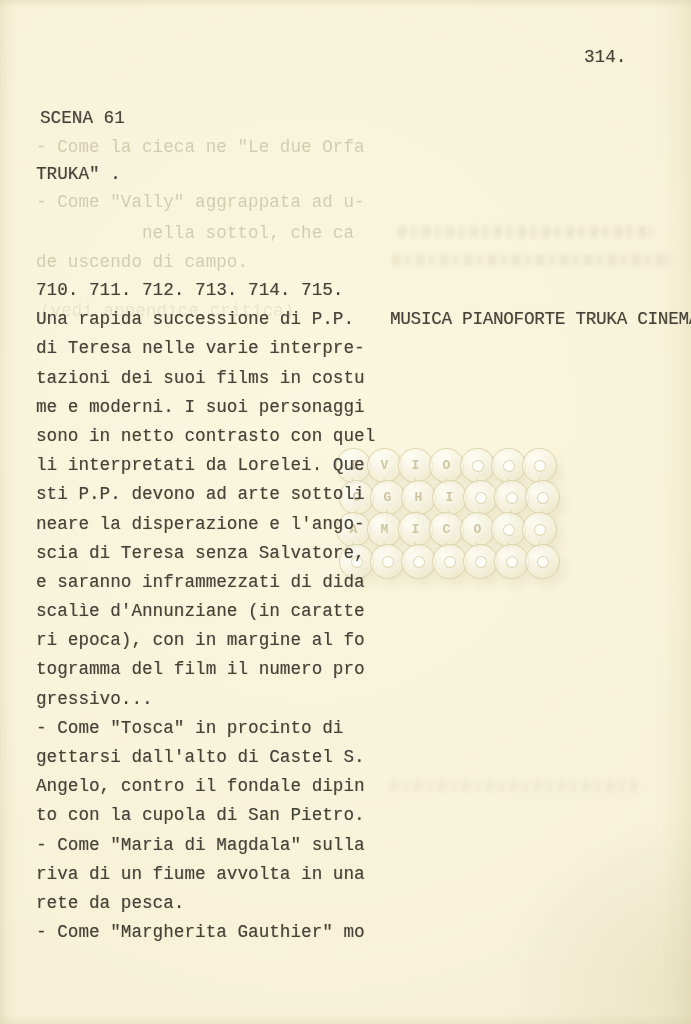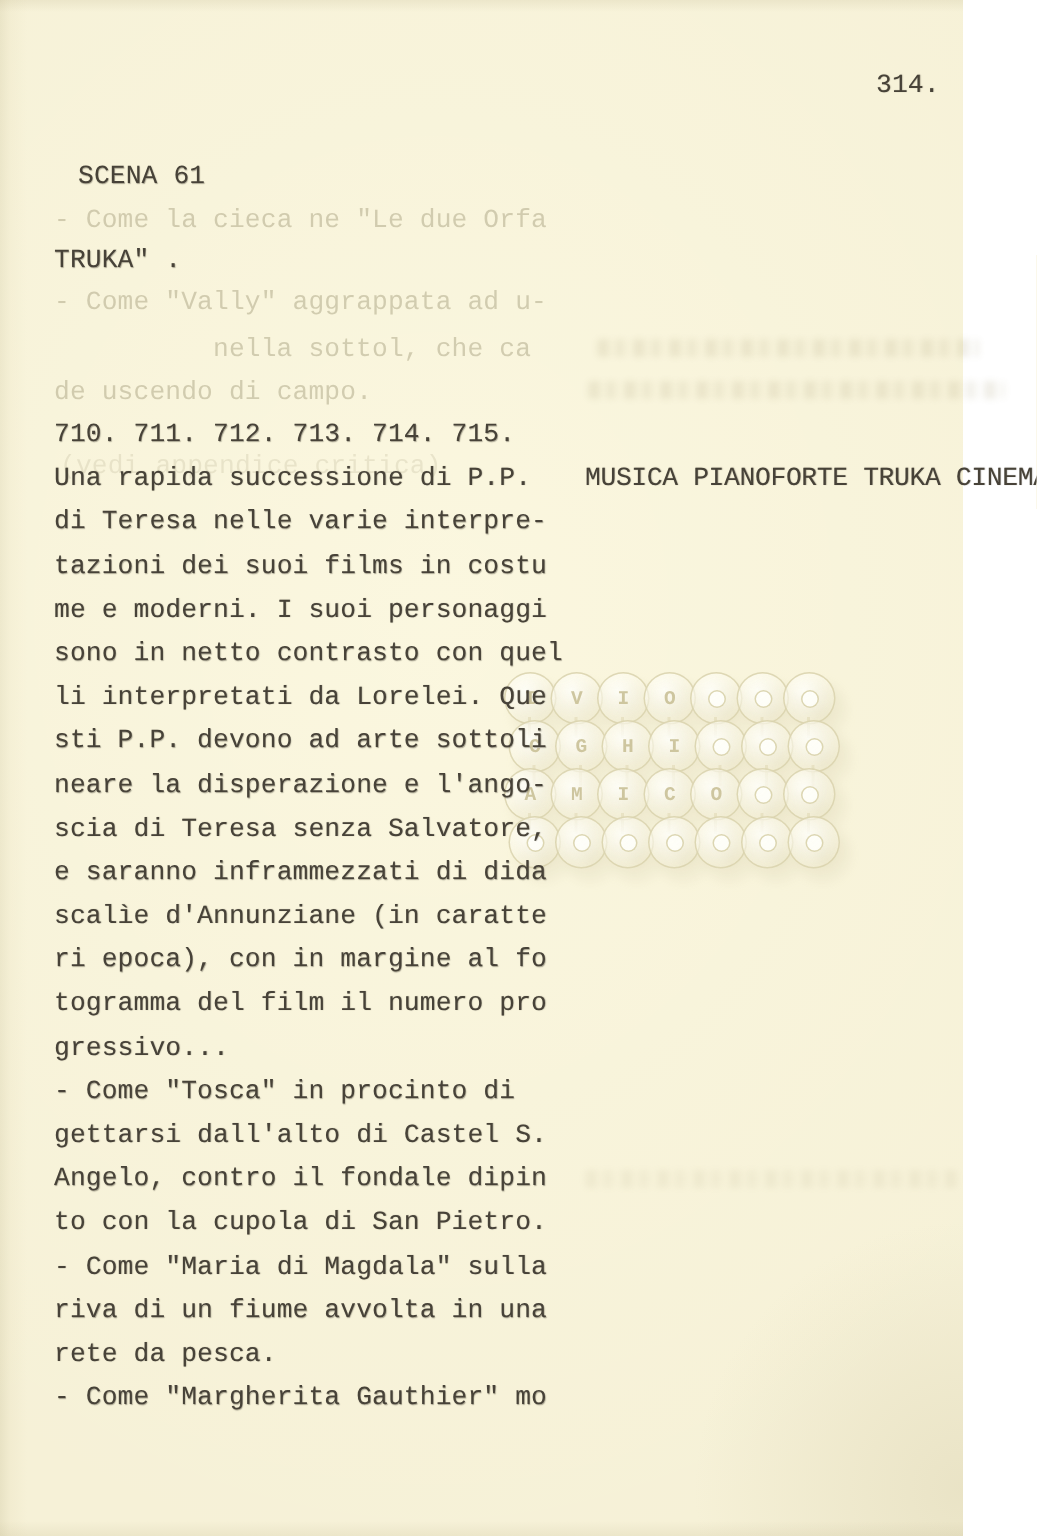--- a/index.html
+++ b/index.html
@@ -1,18 +1,18 @@
 <!DOCTYPE html>
 <html><head>
 <meta charset="utf-8">
 <style>
   html,body{margin:0;padding:0;}
   body{width:691px;height:1024px;overflow:hidden;position:relative;
        font-family:"Liberation Mono","DejaVu Sans Mono",monospace;}
-  .page{position:absolute;inset:0;width:642px;height:1024px;
+  .page{position:absolute;inset:0;width:691px;height:1024px;
     background:
       radial-gradient(ellipse 120% 90% at 45% 40%, rgba(255,252,230,0.55), rgba(255,252,230,0) 70%),
       linear-gradient(90deg, #e8e2c4 0px, #f2ecd0 7px, #f6f1d7 18px, #f6f1d7 660px, #f1ebce 680px, #ece5c6 691px),
       #f6f1d7;}
   .page::before{content:"";position:absolute;inset:0;pointer-events:none;
     background:
       linear-gradient(180deg, rgba(190,180,140,0.20) 0px, rgba(190,180,140,0) 8px),
       linear-gradient(0deg, rgba(190,180,140,0.18) 0px, rgba(190,180,140,0) 10px),
       radial-gradient(ellipse 40% 25% at 100% 97%, rgba(196,186,146,0.25), rgba(196,186,146,0) 70%);}
   .type{position:absolute;font-size:17.5px;letter-spacing:0.1px;color:#474238;
@@ -157,20 +157,20 @@
         <div class="wm-dot"></div>
       </div>
       <div class="wm-circle" style="left: 158px; top: 96px;">
         <div class="wm-dot"></div>
       </div>
       <div class="wm-circle" style="left: 189px; top: 96px;">
         <div class="wm-dot"></div>
       </div>
     </div>
 
-  <div class="type" style="left:52px;top:104px;">SCENA 61</div>
+  <div class="type" style="left:40px;top:104px;">SCENA 61</div>
   <div class="type" style="left:36px;top:160px;">TRUKA" .</div>
 
   <div class="type" style="left:36px;top:276px;" id="left-col"><div class="tline"><span>710. 711. 712. 713. 714. 715.</span></div><div class="tline"><span>Una rapida successione di P.P.</span></div><div class="tline"><span>di Teresa nelle varie interpre-</span></div><div class="tline"><span>tazioni dei suoi films in cost</span><span class="uend">u</span></div><div class="tline"><span>me e moderni. I suoi personaggi</span></div><div class="tline"><span>sono in netto contrasto con que</span><span class="uend">l</span></div><div class="tline"><span>li interpretati da Lorelei. Qu</span><span class="uend">e</span></div><div class="tline"><span>sti P.P. devono ad arte sottol</span><span class="uend">i</span></div><div class="tline"><span>neare la disperazione e l'ango-</span></div><div class="tline"><span>scia di Teresa senza Salvatore,</span></div><div class="tline"><span>e saranno inframmezzati di did</span><span class="uend">a</span></div><div class="tline"><span>scalìe d'Annunziane (in caratt</span><span class="uend">e</span></div><div class="tline"><span>ri epoca), con in margine al f</span><span class="uend">o</span></div><div class="tline"><span>togramma del film il numero pr</span><span class="uend">o</span></div><div class="tline"><span>gressivo...</span></div><div class="tline"><span>- Come "Tosca" in procinto di</span></div><div class="tline"><span>gettarsi dall'alto di Castel S.</span></div><div class="tline"><span>Angelo, contro il fondale dipi</span><span class="uend">n</span></div><div class="tline"><span>to con la cupola di San Pietro.</span></div><div class="tline"><span>- Come "Maria di Magdala" sulla</span></div><div class="tline"><span>riva di un fiume avvolta in una</span></div><div class="tline"><span>rete da pesca.</span></div><div class="tline"><span>- Come "Margherita Gauthier" m</span><span class="uend">o</span></div></div>
 
   <div class="type" style="left:390px;top:305px;letter-spacing:-0.2px;" id="right-col"><div class="tline"><span>MUSICA PIANOFORTE TRUKA CINE</span><span class="uend">MA</span></div></div>
 
 </div>
 
 </body></html>

